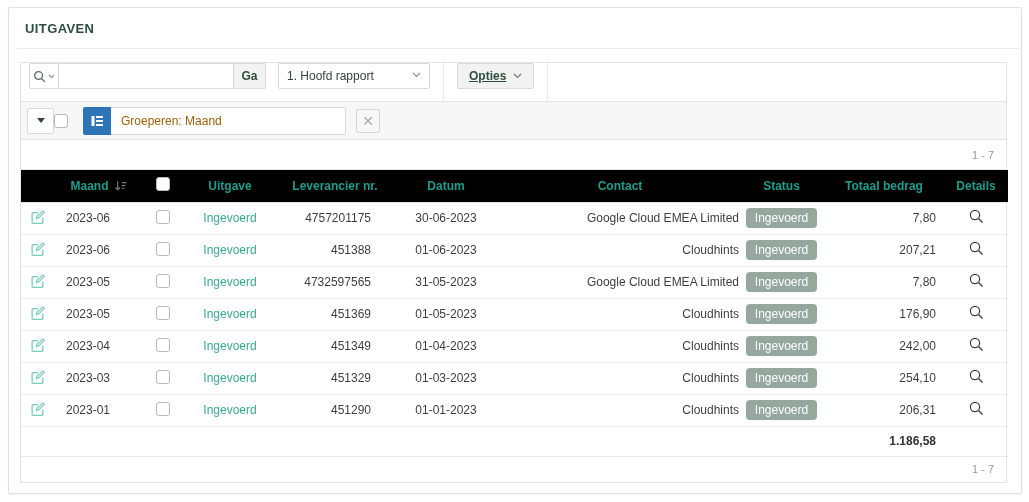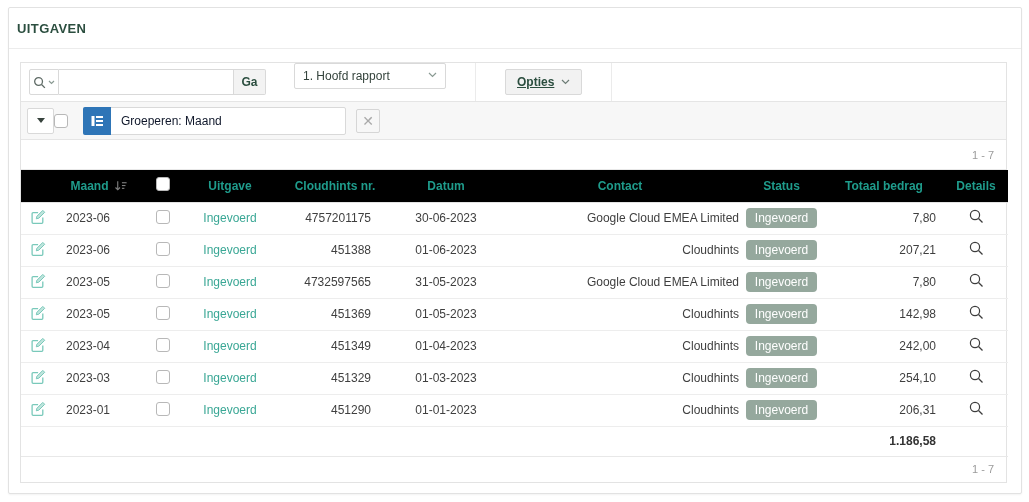--- a/index.html
+++ b/index.html
@@ -6,27 +6,27 @@
   html,body { margin:0; padding:0; }
   body {
     width:1029px; height:502px; background:#ffffff;
     font-family:"Liberation Sans", sans-serif; font-size:12px; color:#3f3f3f;
   }
   .card {
     margin:7px 5px 8px 8px; width:1014px; height:487px;
     background:#fff; border:1px solid #e2e2e2; border-radius:2px;
     box-shadow:0 1px 2px rgba(0,0,0,.05);
   }
-  .card-header { height:41px; border-bottom:1px solid #ececec; display:flex; align-items:center; padding:0 8px; }
+  .card-header { height:41px; border-bottom:1px solid #ececec; display:flex; align-items:center; padding:0 8px;margin-left:8px; }
   .card-title { font-size:13px; font-weight:bold; color:#2b4e3f; letter-spacing:.4px; }
   .card-body { padding:13px 14px 12px 11px; }
   .region { border:1px solid #e3e3e3; background:#fff; }
 
   
-  .ir-toolbar { height:38px; display:flex; align-items:center; padding:0 8px;gap:16px; }
+  .ir-toolbar { height:38px; display:flex; align-items:flex-start; padding:0 8px; }
   .search-group { display:flex; height:26px; }
   .search-btn { width:30px; height:26px; border:1px solid #d9d9d9; background:#fff;
     border-radius:2px 0 0 2px; display:flex; align-items:center; justify-content:center; gap:2px; cursor:pointer; padding:0; }
   .search-input { width:175px; height:26px; border:1px solid #d9d9d9; border-left:0;
     padding:0 8px; font-size:12px; color:#333; outline:none; font-family:inherit; background:#fff; }
   .go-btn { min-width:32px; height:26px; border:1px solid #d9d9d9; border-left:0; background:#f3f3f3;
     border-radius:0 2px 2px 0; font-size:12px; font-weight:bold; color:#2b4e3f; cursor:pointer; padding:0 7px; font-family:inherit; }
   .select-wrap { position:relative; margin-left:12px; height:38px; }
   .report-select { appearance:none; -webkit-appearance:none; width:152px; height:26px;
     border:1px solid #d9d9d9; border-radius:2px; background:#fff; font-size:12px; color:#33423b;
@@ -43,21 +43,21 @@
   .pulldown-btn { width:27px; height:26px; background:#fff; border:1px solid #d9d9d9; border-radius:2px;
     display:flex; align-items:center; justify-content:center; cursor:pointer; padding:0; }
   .tri-down { width:0; height:0; border-left:4px solid transparent; border-right:4px solid transparent; border-top:5px solid #37433d; }
   input[type="checkbox"] { appearance:none; -webkit-appearance:none; width:14px; height:14px;
     border:1px solid #b8b8b8; border-radius:3px; background:#fff; margin:0; cursor:pointer; }
   .ctl-checkbox { margin-left:13px; }
   .group-pill { margin-left:15px; display:flex; align-items:center; height:28px; width:263px;
     border:1px solid #d9d9d9; border-radius:2px; background:#fff; }
   .group-pill-icon { width:28px; height:28px; margin:-1px 0 -1px -1px; background:#2e75b7;
     border-radius:2px 0 0 2px; display:flex; align-items:center; justify-content:center; flex:none; }
-  .group-pill-label { padding:0 10px; font-size:12px; color:#0f172a; white-space:nowrap; }
+  .group-pill-label { padding:0 10px; font-size:12px; color:#a16207; white-space:nowrap; }
   .pill-close { margin-left:10px; width:24px; height:24px; border:1px solid #d6d6d6; border-radius:2px;
     background:transparent; color:#a9a9a9; font-size:14px; line-height:1; display:flex; align-items:center; justify-content:center; cursor:pointer; padding:0; }
 
   
   .pagination-row { height:30px; display:flex; align-items:center; justify-content:flex-end;
     padding:0 12px; font-size:11px; color:#9b9b9b; border-bottom:1px solid #e8e8e8; }
   .footer-row { height:25px; display:flex; align-items:center; justify-content:flex-end;
     padding:0 12px; font-size:11px; color:#9b9b9b; }
 
   
@@ -167,21 +167,21 @@
                     <path d="M4 1v9"></path>
                     <path d="M1.6 7.6 4 10l2.4-2.4"></path>
                     <path d="M8.5 2.5h5"></path>
                     <path d="M8.5 5.5h3.8"></path>
                     <path d="M8.5 8.5h2.6"></path>
                   </svg>
               </span>
             </th>
             <th><input type="checkbox" style=""></th>
             <th>Uitgave</th>
-            <th>Cloudhints nr.</th>
+            <th>Leverancier nr.</th>
             <th>Datum</th>
             <th>Contact</th>
             <th>Status</th>
             <th>Totaal bedrag</th>
             <th>Details</th>
           </tr>
         </thead>
         <tbody>
             <tr>
     <td>
@@ -270,21 +270,21 @@
                   </svg>
       </button>
     </td>
     <td class="c-maand">2023-05</td>
     <td><input type="checkbox" style=""></td>
     <td><a class="link-teal">Ingevoerd</a></td>
     <td class="c-lev">451369</td>
     <td>01-05-2023</td>
     <td class="c-contact">Cloudhints</td>
     <td><span class="badge">Ingevoerd</span></td>
-    <td class="c-totaal">142,98</td>
+    <td class="c-totaal">176,90</td>
     <td>
       <button class="icon-btn">
         <svg width="17" height="17" viewBox="0 0 17 17" fill="none" stroke="#3c3c3c" stroke-width="1.2">
                     <circle cx="7" cy="7" r="4.6"></circle>
                     <path d="M10.5 10.5 14.5 14.5"></path>
                   </svg>
       </button>
     </td>
   </tr>
             <tr>

